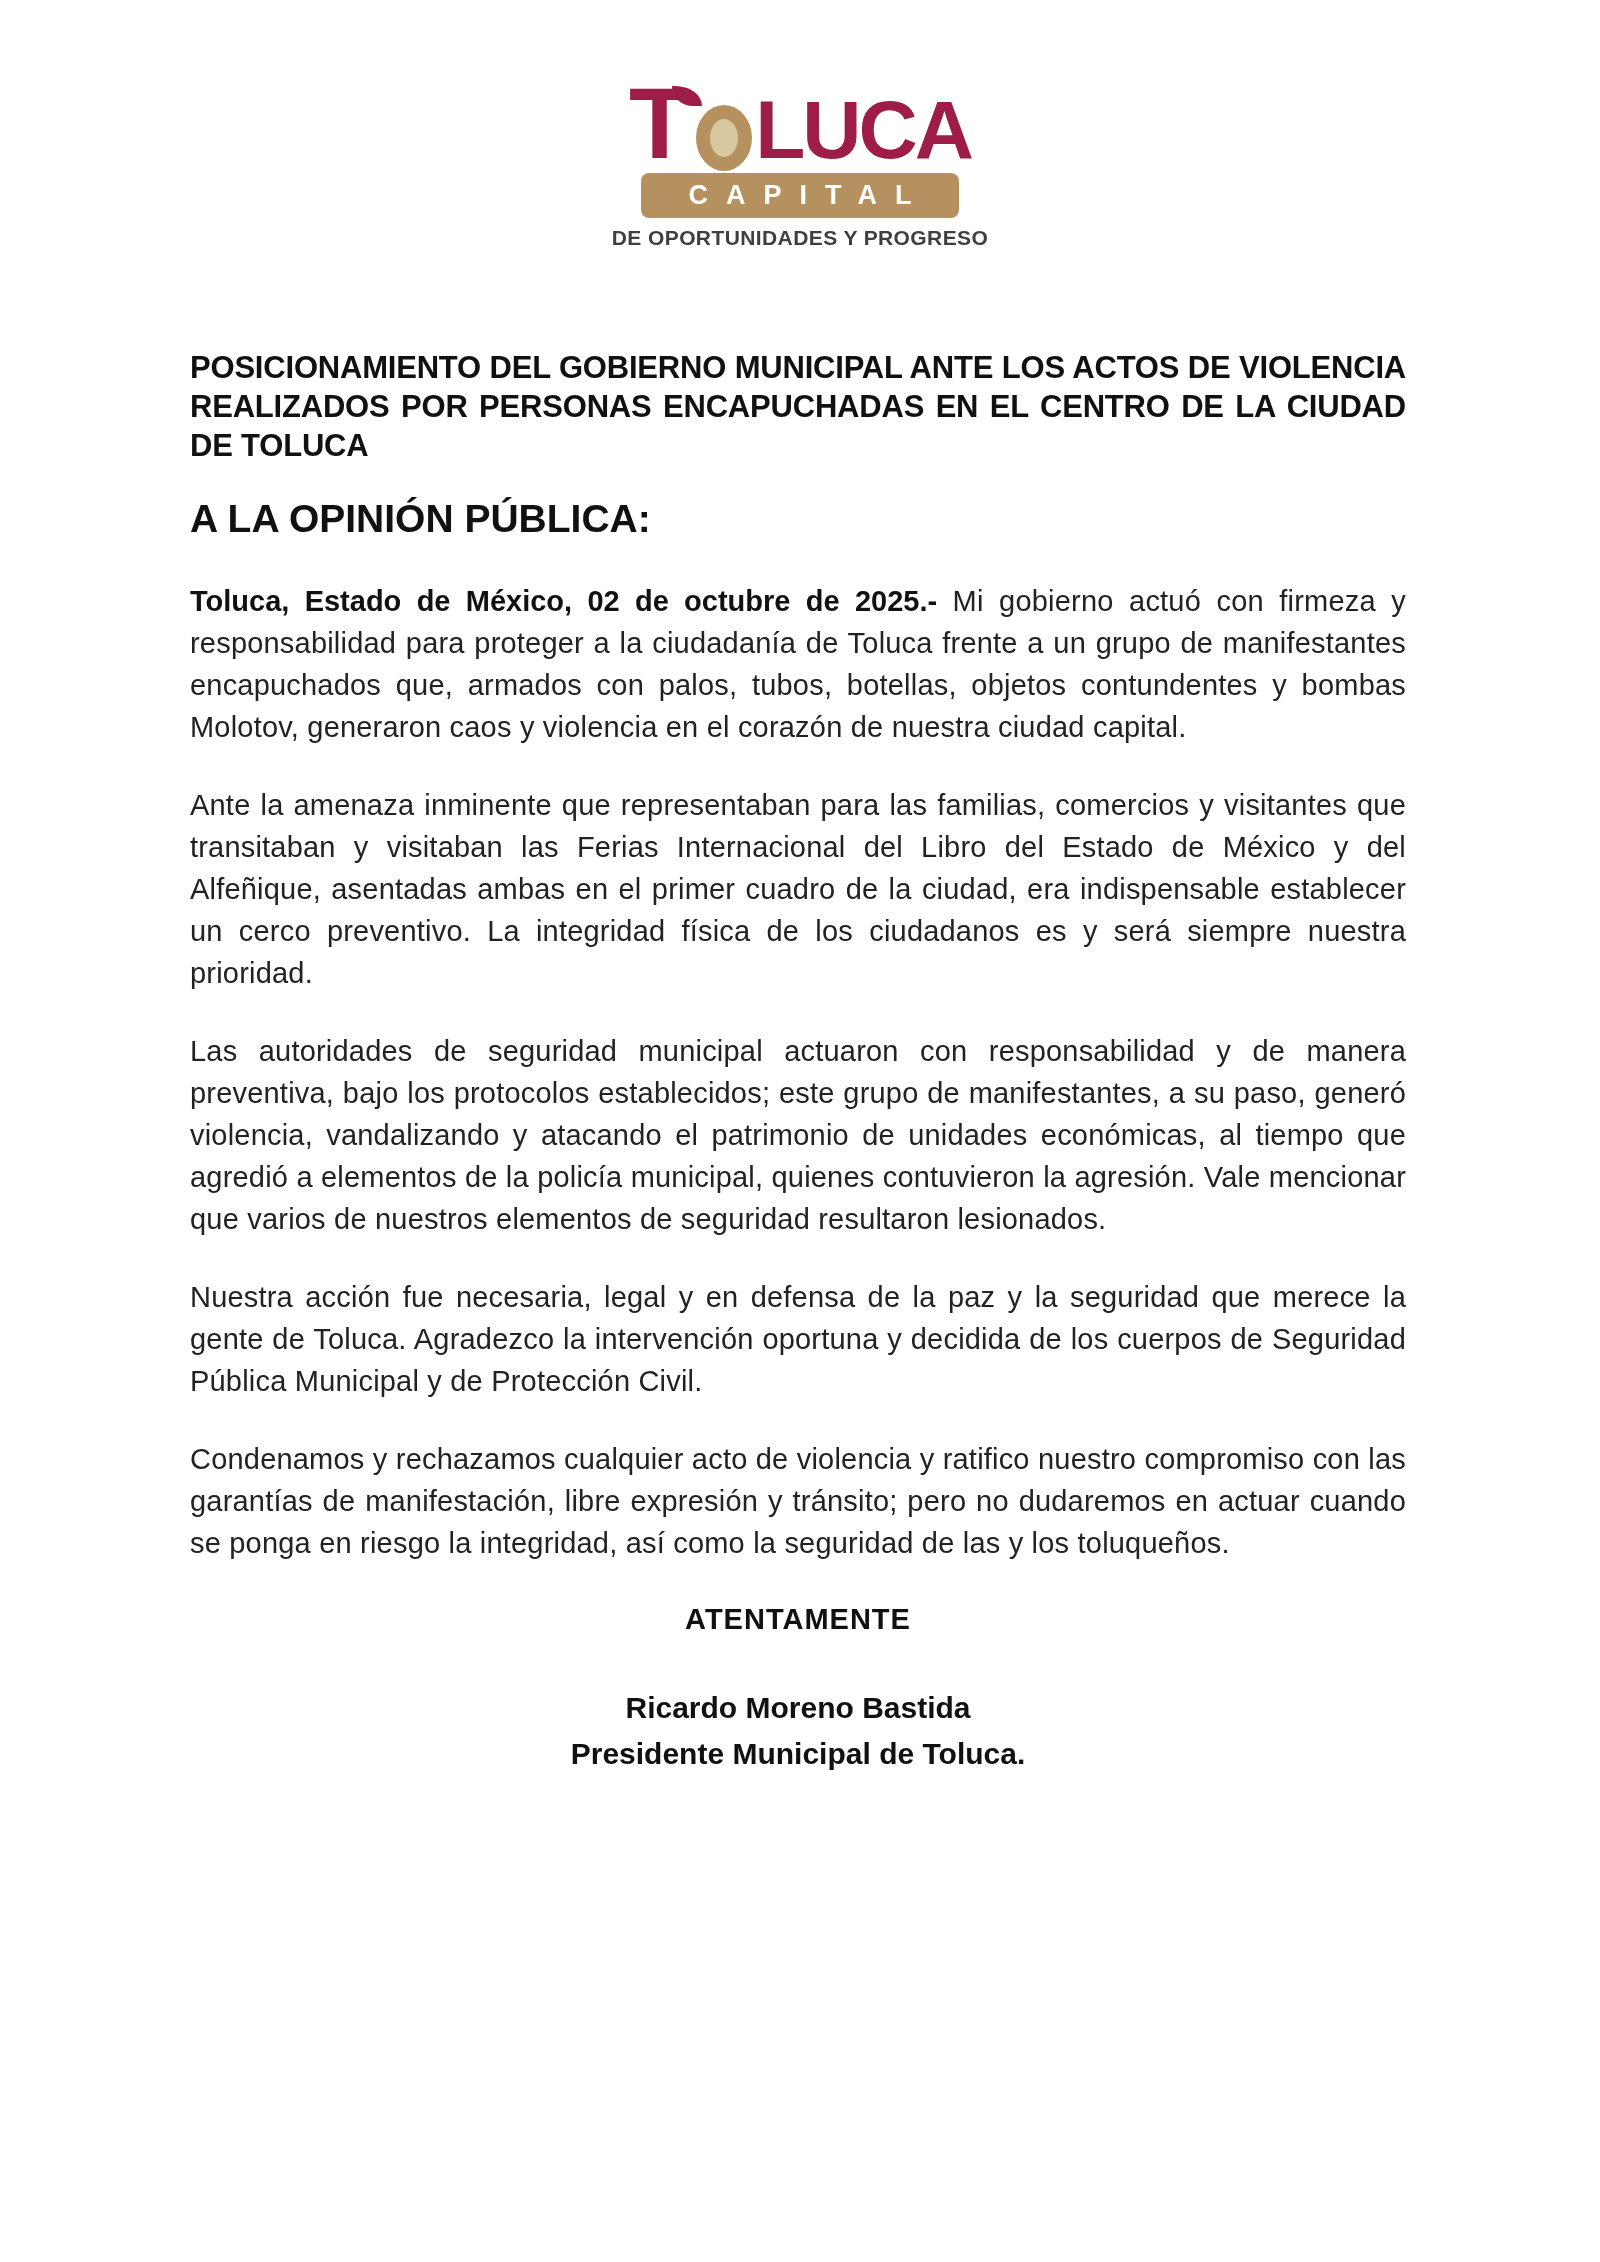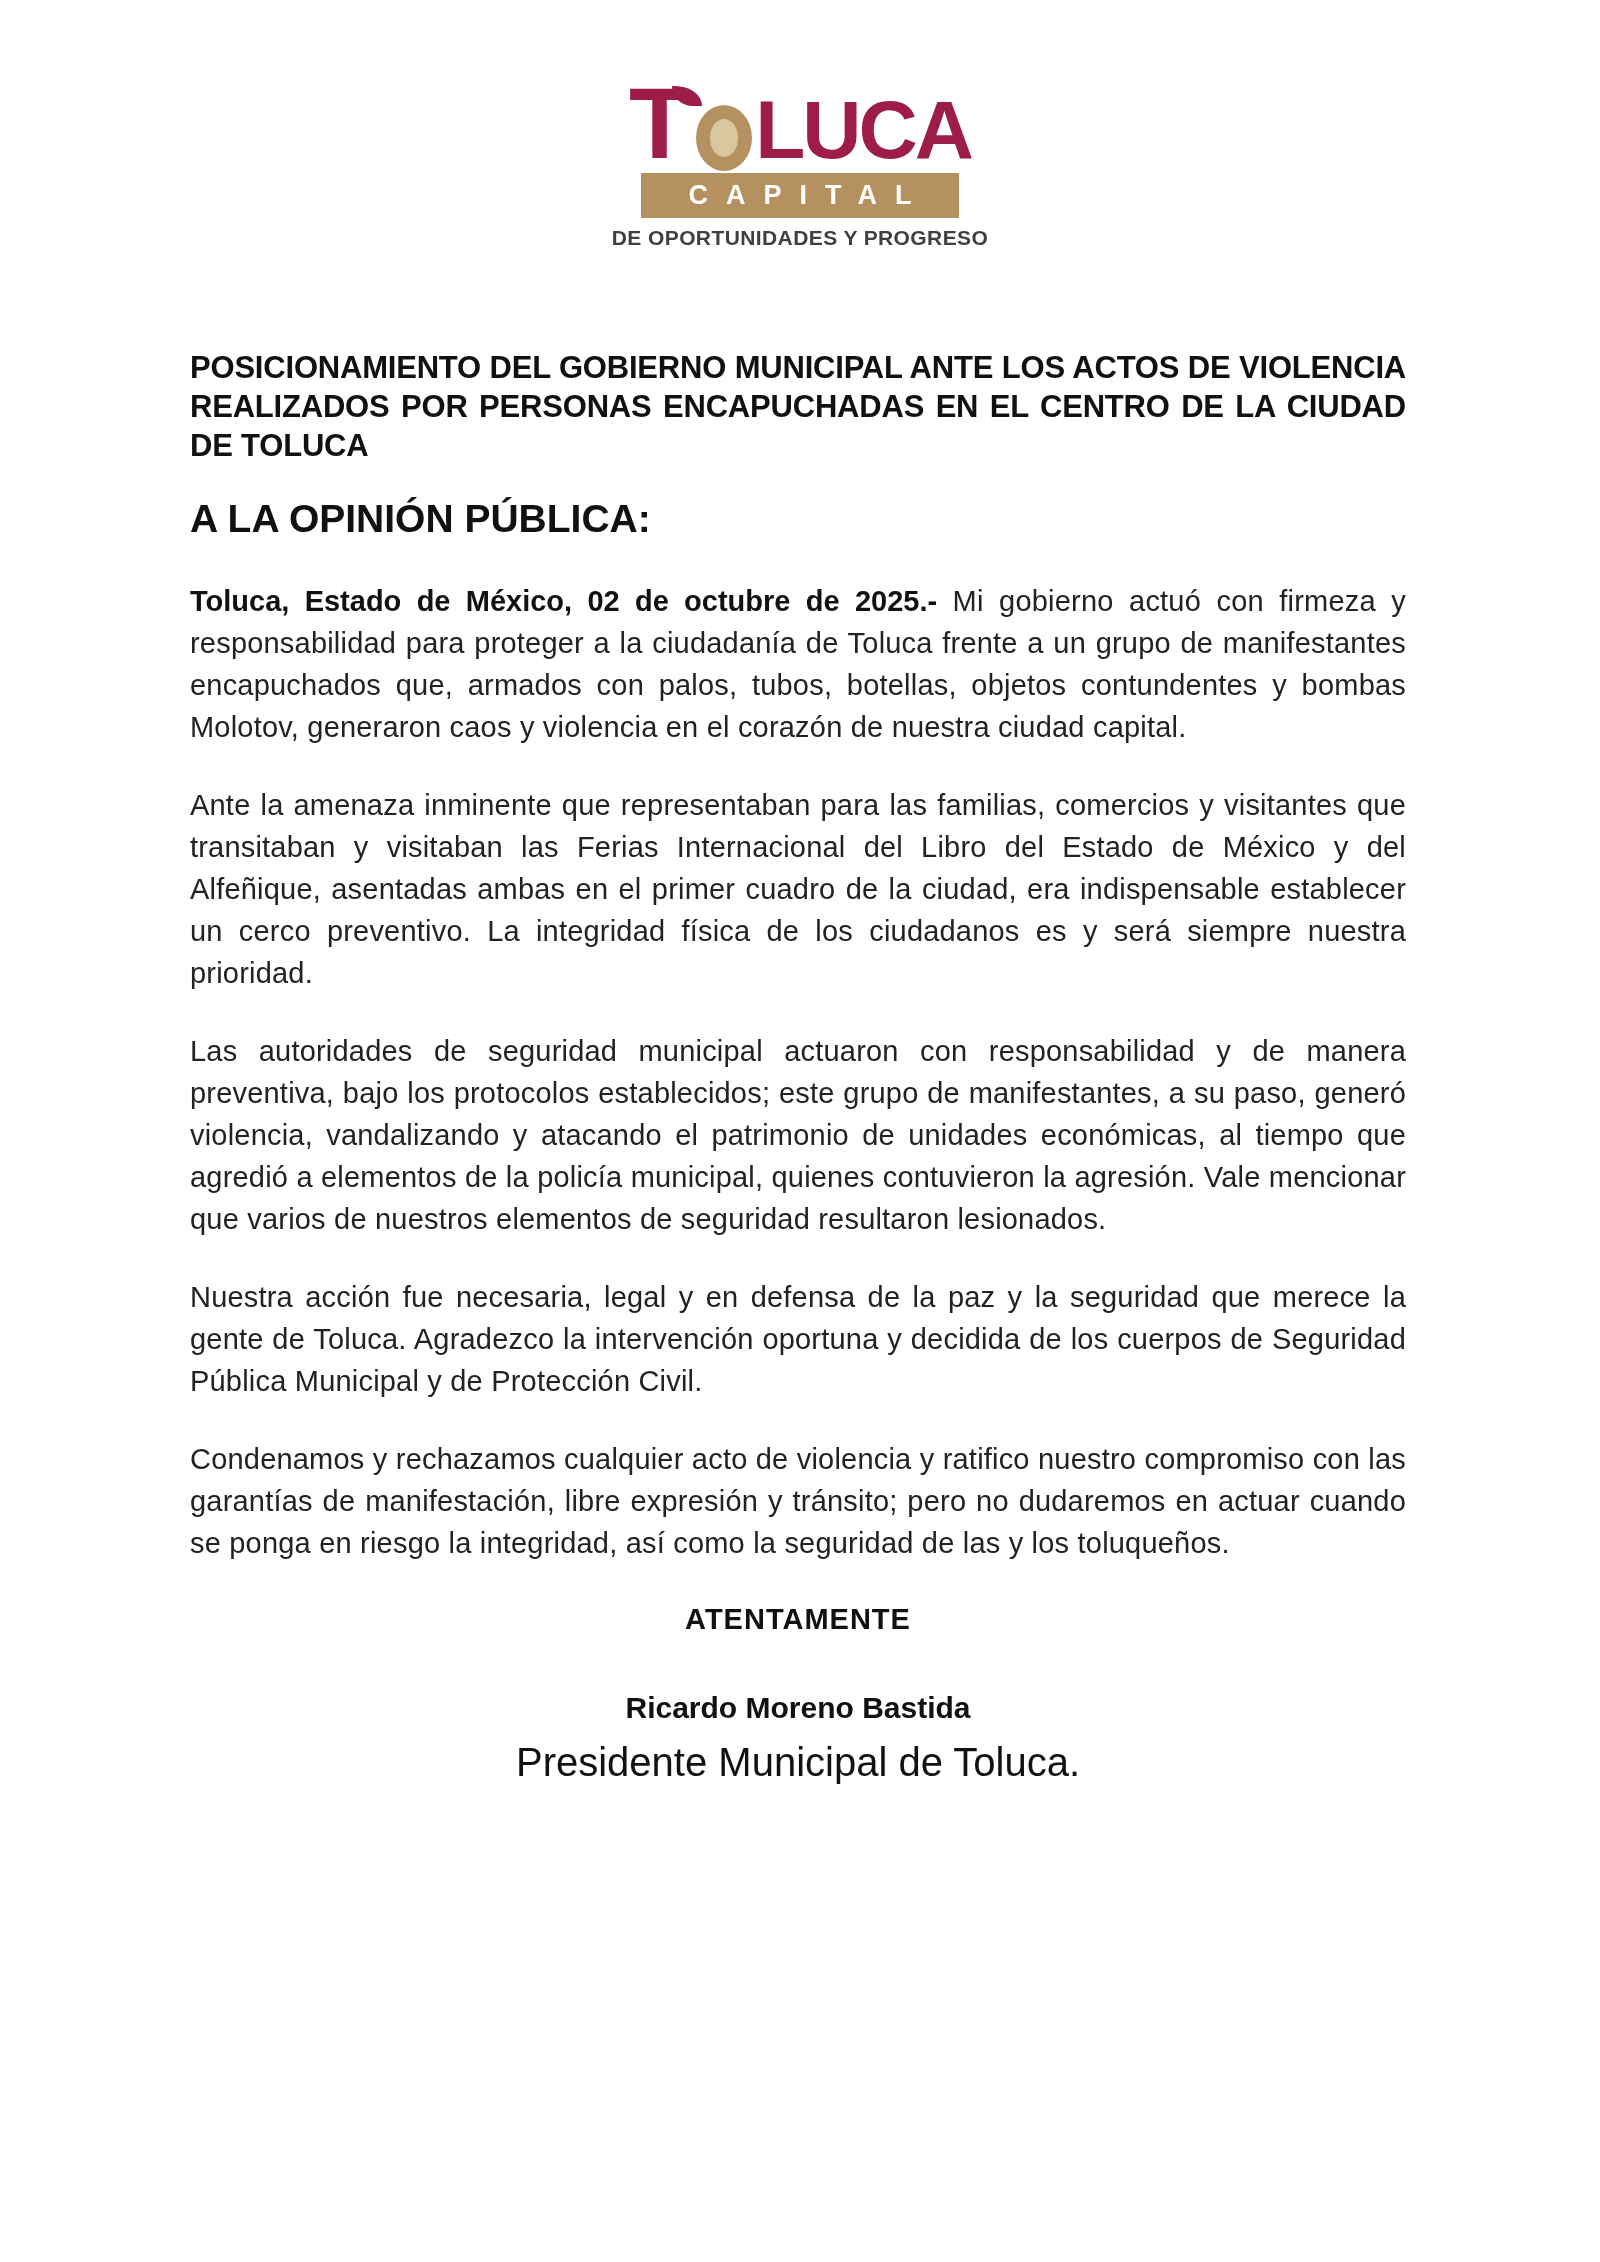--- a/index.html
+++ b/index.html
@@ -73,20 +73,21 @@
     line-height: 0.8;
   }
   .capital-bar {
     margin-top: 10px;
     width: 318px;
     height: 45px;
     background: var(--gold);
     display: flex;
     align-items: center;
     justify-content: center;
+    border-radius: 8px;
   }
   .capital-bar span {
     color: #ffffff;
     font-weight: 700;
     font-size: 27px;
     letter-spacing: 18px;
     margin-right: -18px;
     line-height: 1;
   }
   .tagline {
@@ -141,24 +142,24 @@
   }
   .sig-name {
     margin: 46px 0 0 0;
     text-align: center;
     font-size: 30px;
     font-weight: 800;
     line-height: 46px;
     color: #111111;
   }
   .sig-title {
-    margin: 8px;
+    margin: 0;
     text-align: center;
-    font-size: 40px;
-    font-weight: 400;
+    font-size: 30px;
+    font-weight: 700;
     line-height: 46px;
     color: #111111;
   }
 </style>
 </head>
 <body>
 
 <div class="page">
 
   <header class="logo">

